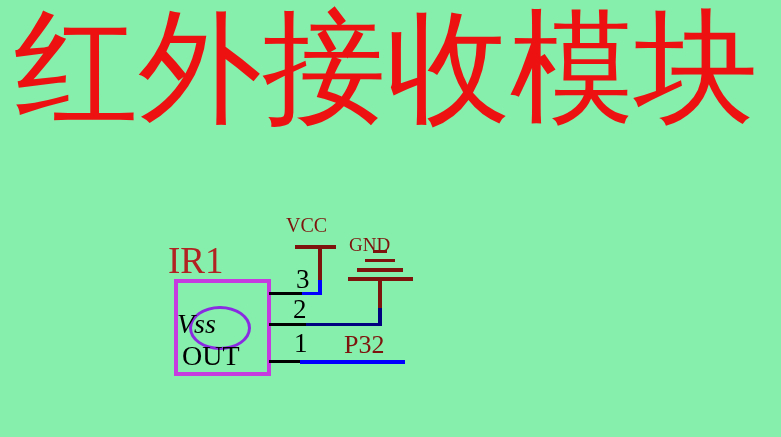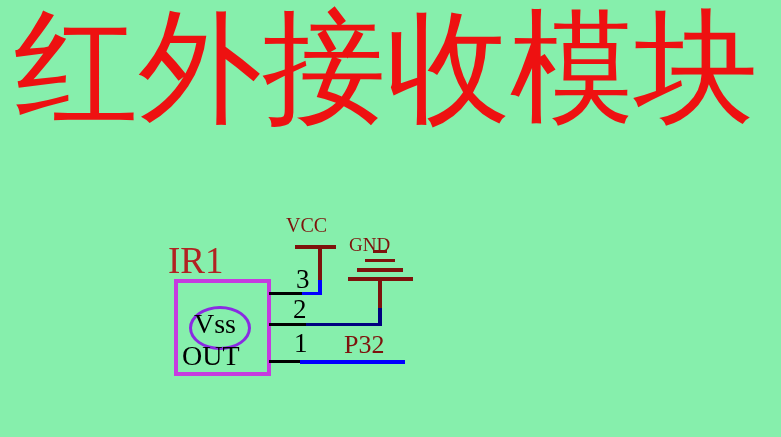--- a/index.html
+++ b/index.html
@@ -32,21 +32,21 @@
     left:189px;top:306px;
     width:56px;height:38px;
     border:3px solid #8A2BE2;
     border-radius:50%;
     background:transparent;
   }
   .designator{left:168px;top:242px;font-size:37px;color:#B22222;}
   .part-number{left:165px;top:376px;font-size:29px;color:#2121C8;}
   .pin-name{font-size:28px;color:#000000;}
   .pin-name-vdd{left:198px;top:279px;}
-  .pin-name-vss{left:194px;top:309px;}
+  .pin-name-vss{left:177px;top:309px;font-style:italic;}
   .pin-name-out{left:182px;top:341px;font-family:Liberation Serif, serif;}
   .pin-number{font-size:27px;color:#000000;}
   .pin-num-3{left:296px;top:265px;}
   .pin-num-2{left:293px;top:295px;}
   .pin-num-1{left:294px;top:329px;}
   
   .wire{position:absolute;}
   .blk{background:#000000;}
   .blu{background:#0000FF;}
   .nvy{background:#000080;}

